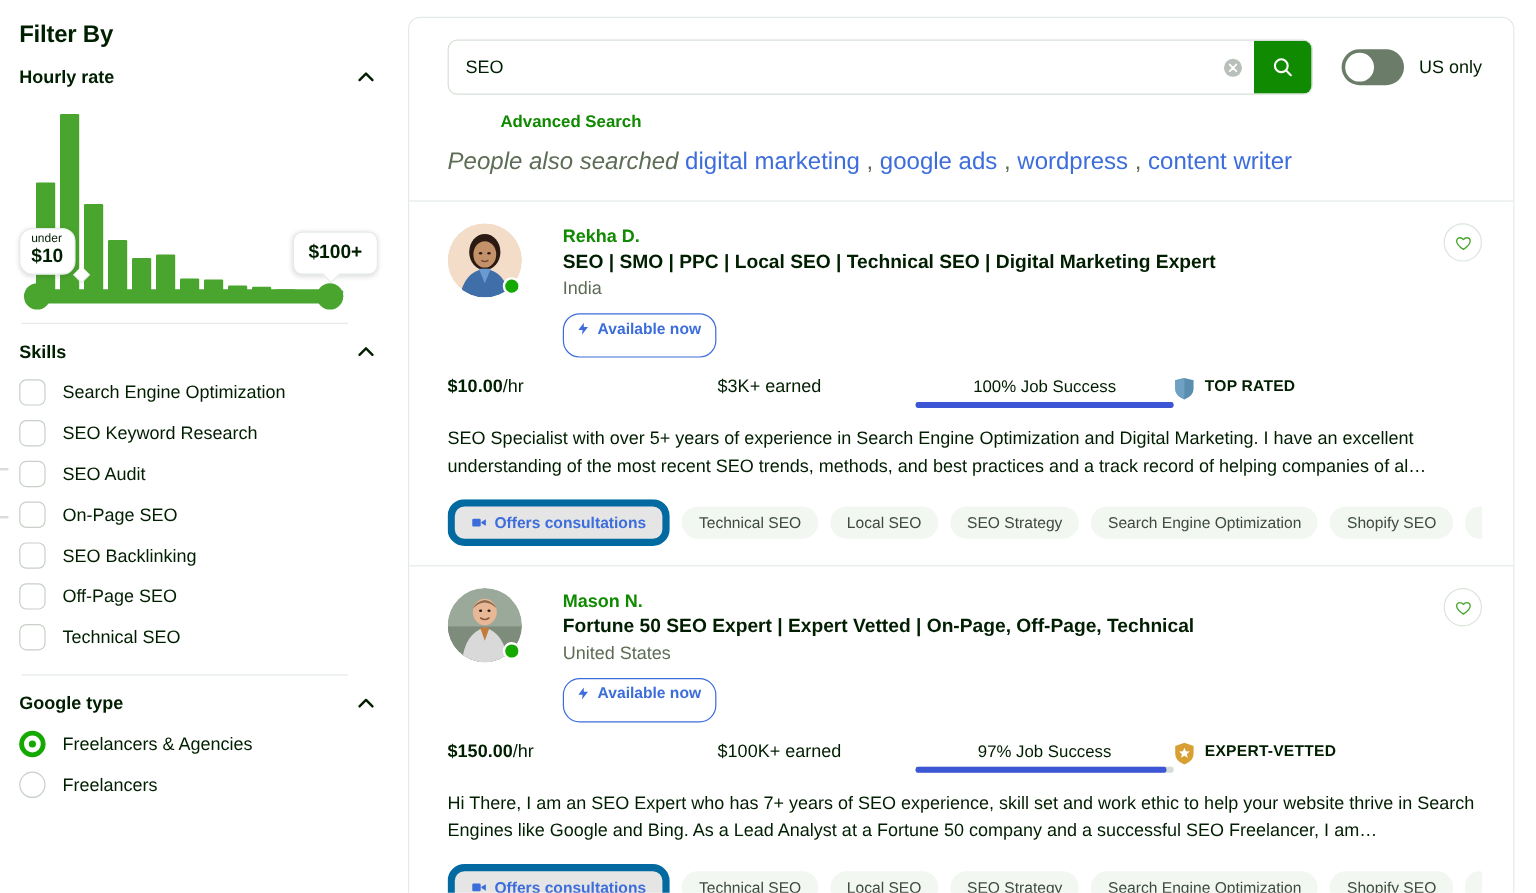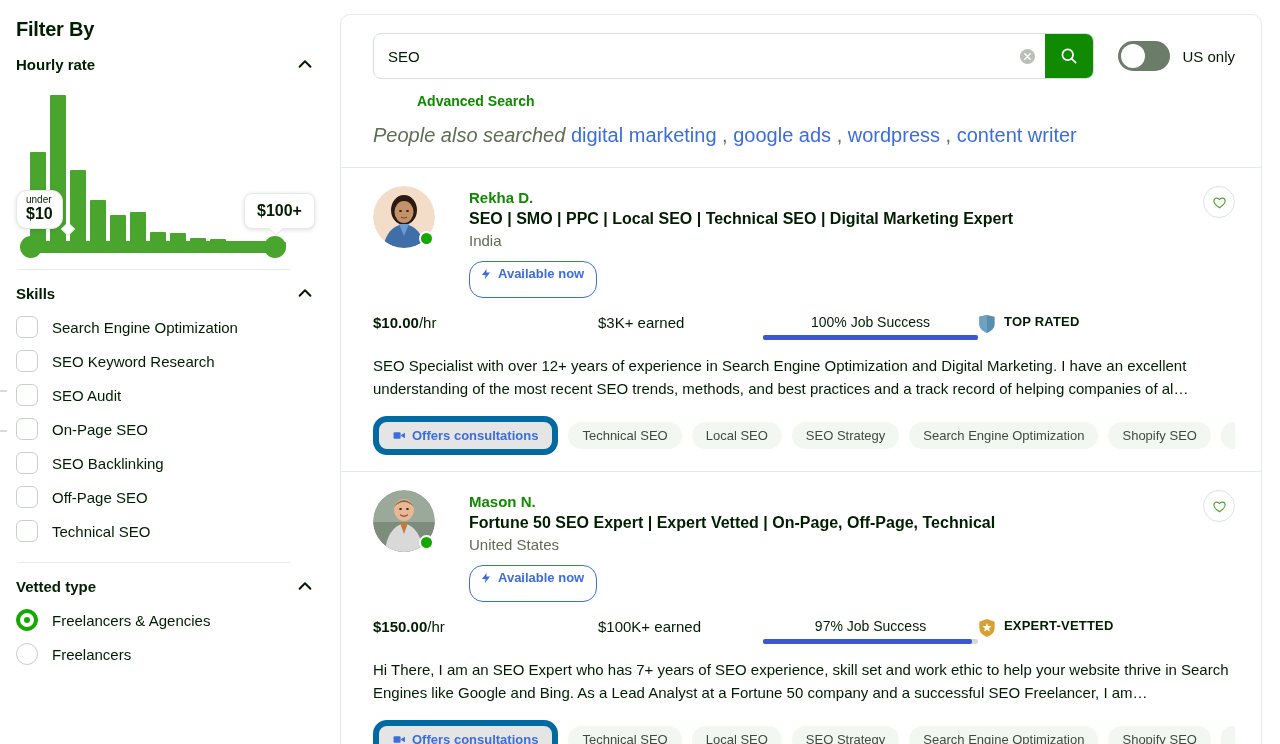--- a/index.html
+++ b/index.html
@@ -255,21 +255,21 @@
           <div class="opt-row">
             <span class="cbox"></span>
             <span class="opt-label">Technical SEO</span>
           </div>
         </div>
       <div class="divider" style="margin-top:14px"></div>
     </section>
 
     <section class="fsection">
       <div class="fsection-head">
-        <span class="ttl">Vetted type</span>
+        <span class="ttl">Google type</span>
         <span class="chev-up">
           <svg viewBox="0 0 20 20" width="18" height="18">
               <path d="M4 13 L10 7 L16 13" fill="none" stroke="#001e00" stroke-width="2.2" stroke-linecap="round" stroke-linejoin="round"></path>
             </svg>
         </span>
       </div>
       <div id="talent-list">
           <div class="opt-row">
             <span class="radio on"></span>
             <span class="opt-label">Freelancers &amp; Agencies</span>
@@ -365,21 +365,21 @@
               </div>
             </div>
             <div class="badge">
               <svg viewBox="0 0 20 22" width="18" height="20">
                 <path d="M10 1 L18.5 3 V11 Q18.5 17.5 10 21 Q1.5 17.5 1.5 11 V3 Z" fill="#5a8eb0"></path>
                 <path d="M10 1 L1.5 3 V11 Q1.5 17.5 10 21 Z" fill="#6fa2c2"></path>
               </svg>
               <span>TOP RATED</span>
             </div>
           </div>
-          <p class="desc">SEO Specialist with over 12+ years of experience in Search Engine Optimization and Digital Marketing. I have an excellent understanding of the most recent SEO trends, methods, and best practices and a track record of helping companies of al…</p>
+          <p class="desc">SEO Specialist with over 5+ years of experience in Search Engine Optimization and Digital Marketing. I have an excellent understanding of the most recent SEO trends, methods, and best practices and a track record of helping companies of al…</p>
           <div class="tags">
             <span class="tag consult">
               <svg viewBox="0 0 24 18" width="13" height="11">
                 <rect x="1" y="3" width="13" height="12" rx="2" fill="#3c6ddb"></rect>
                 <path d="M15 8 L22 4 V14 L15 10 Z" fill="#3c6ddb"></path>
               </svg>
               <span>Offers consultations</span>
             </span>
             <span class="tag">Technical SEO</span>
             <span class="tag">Local SEO</span>

